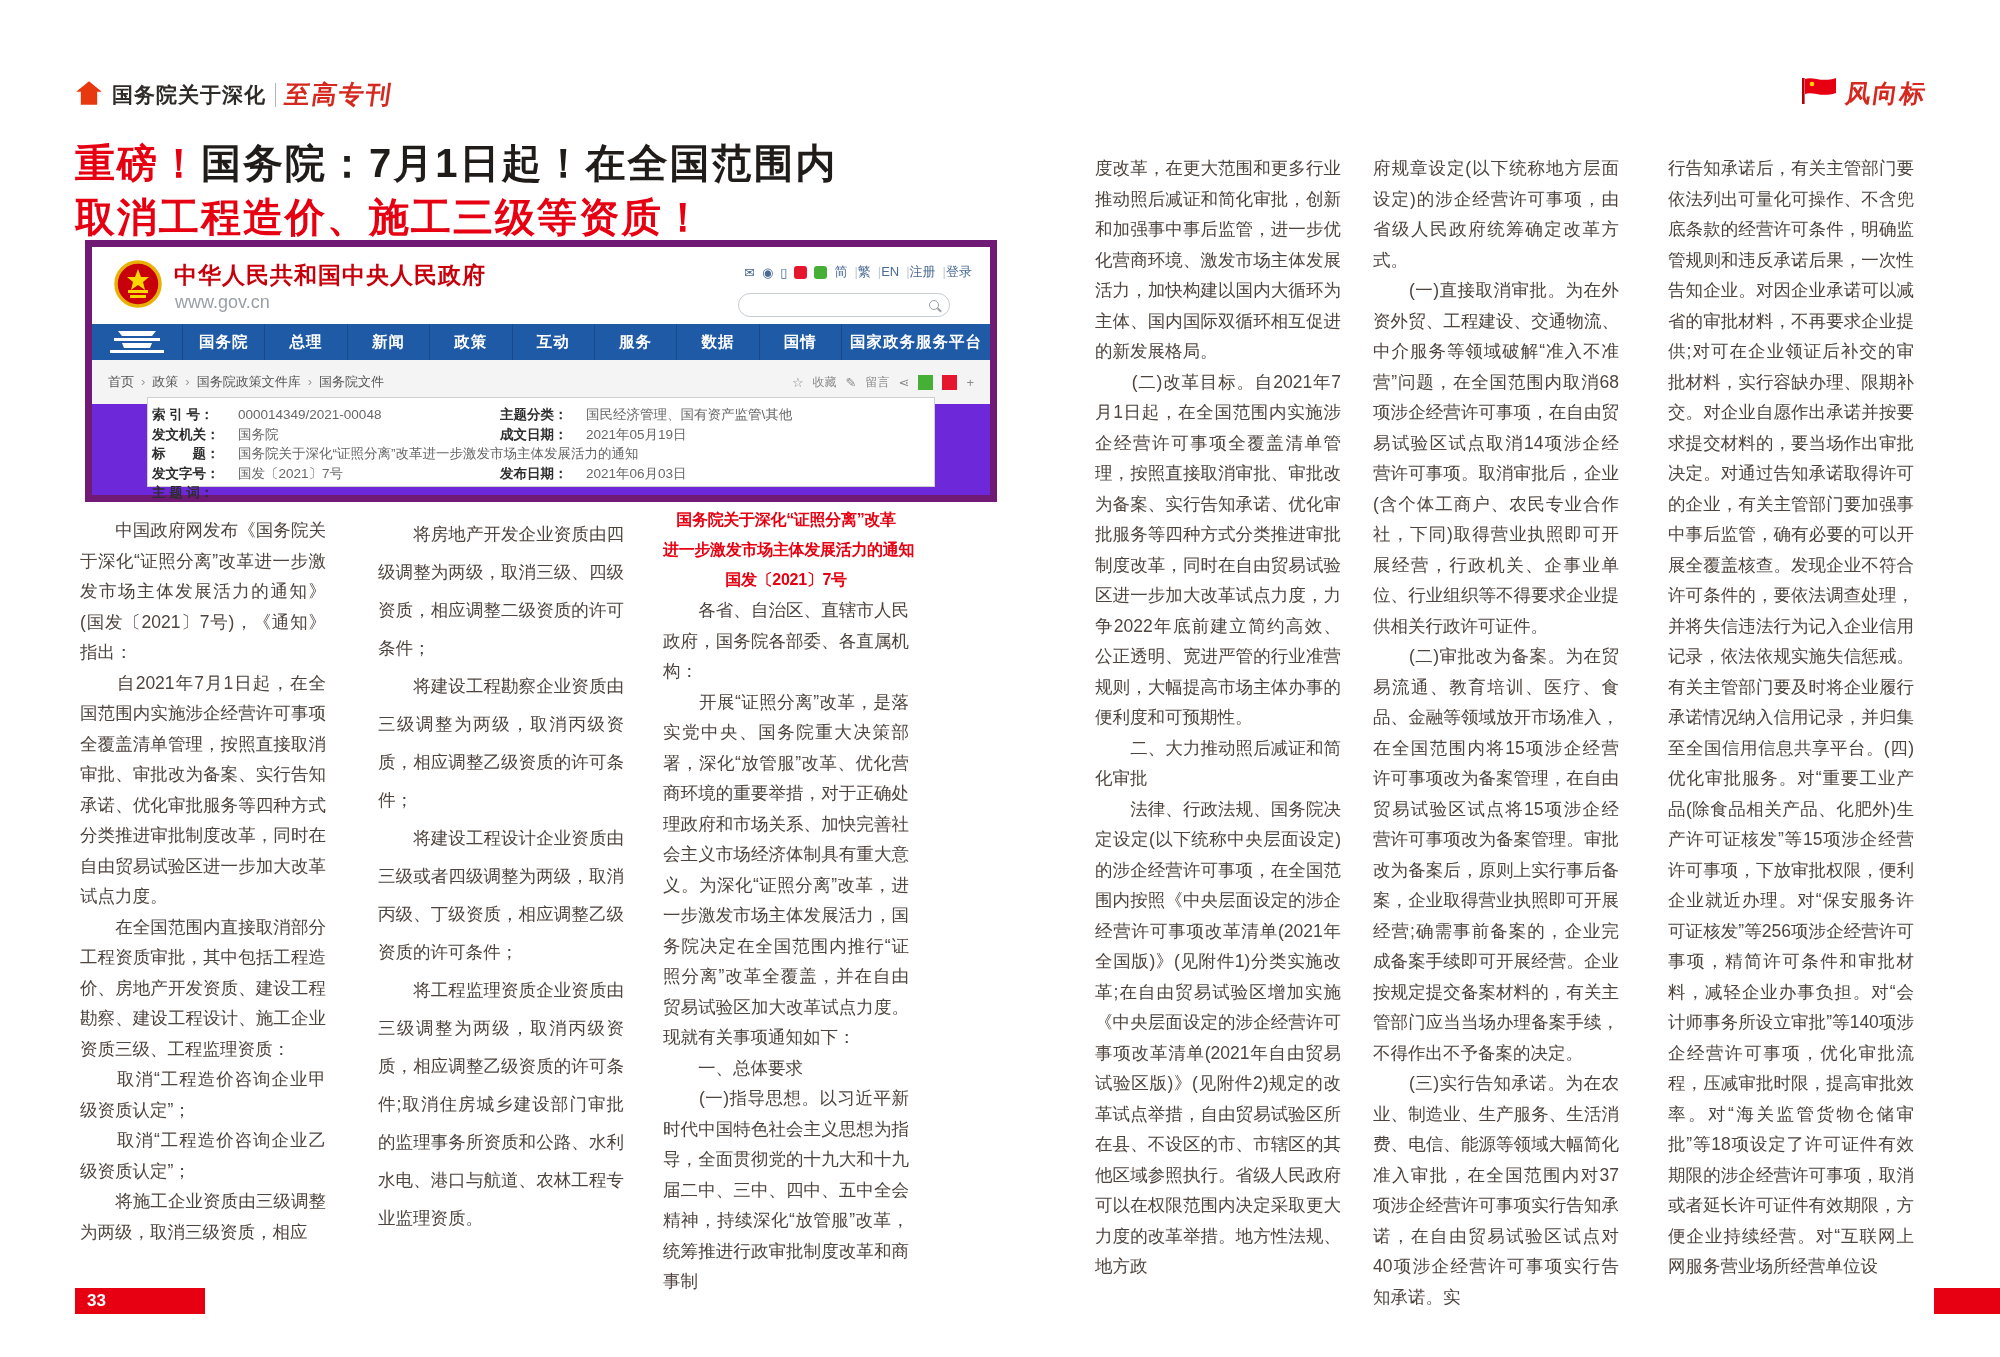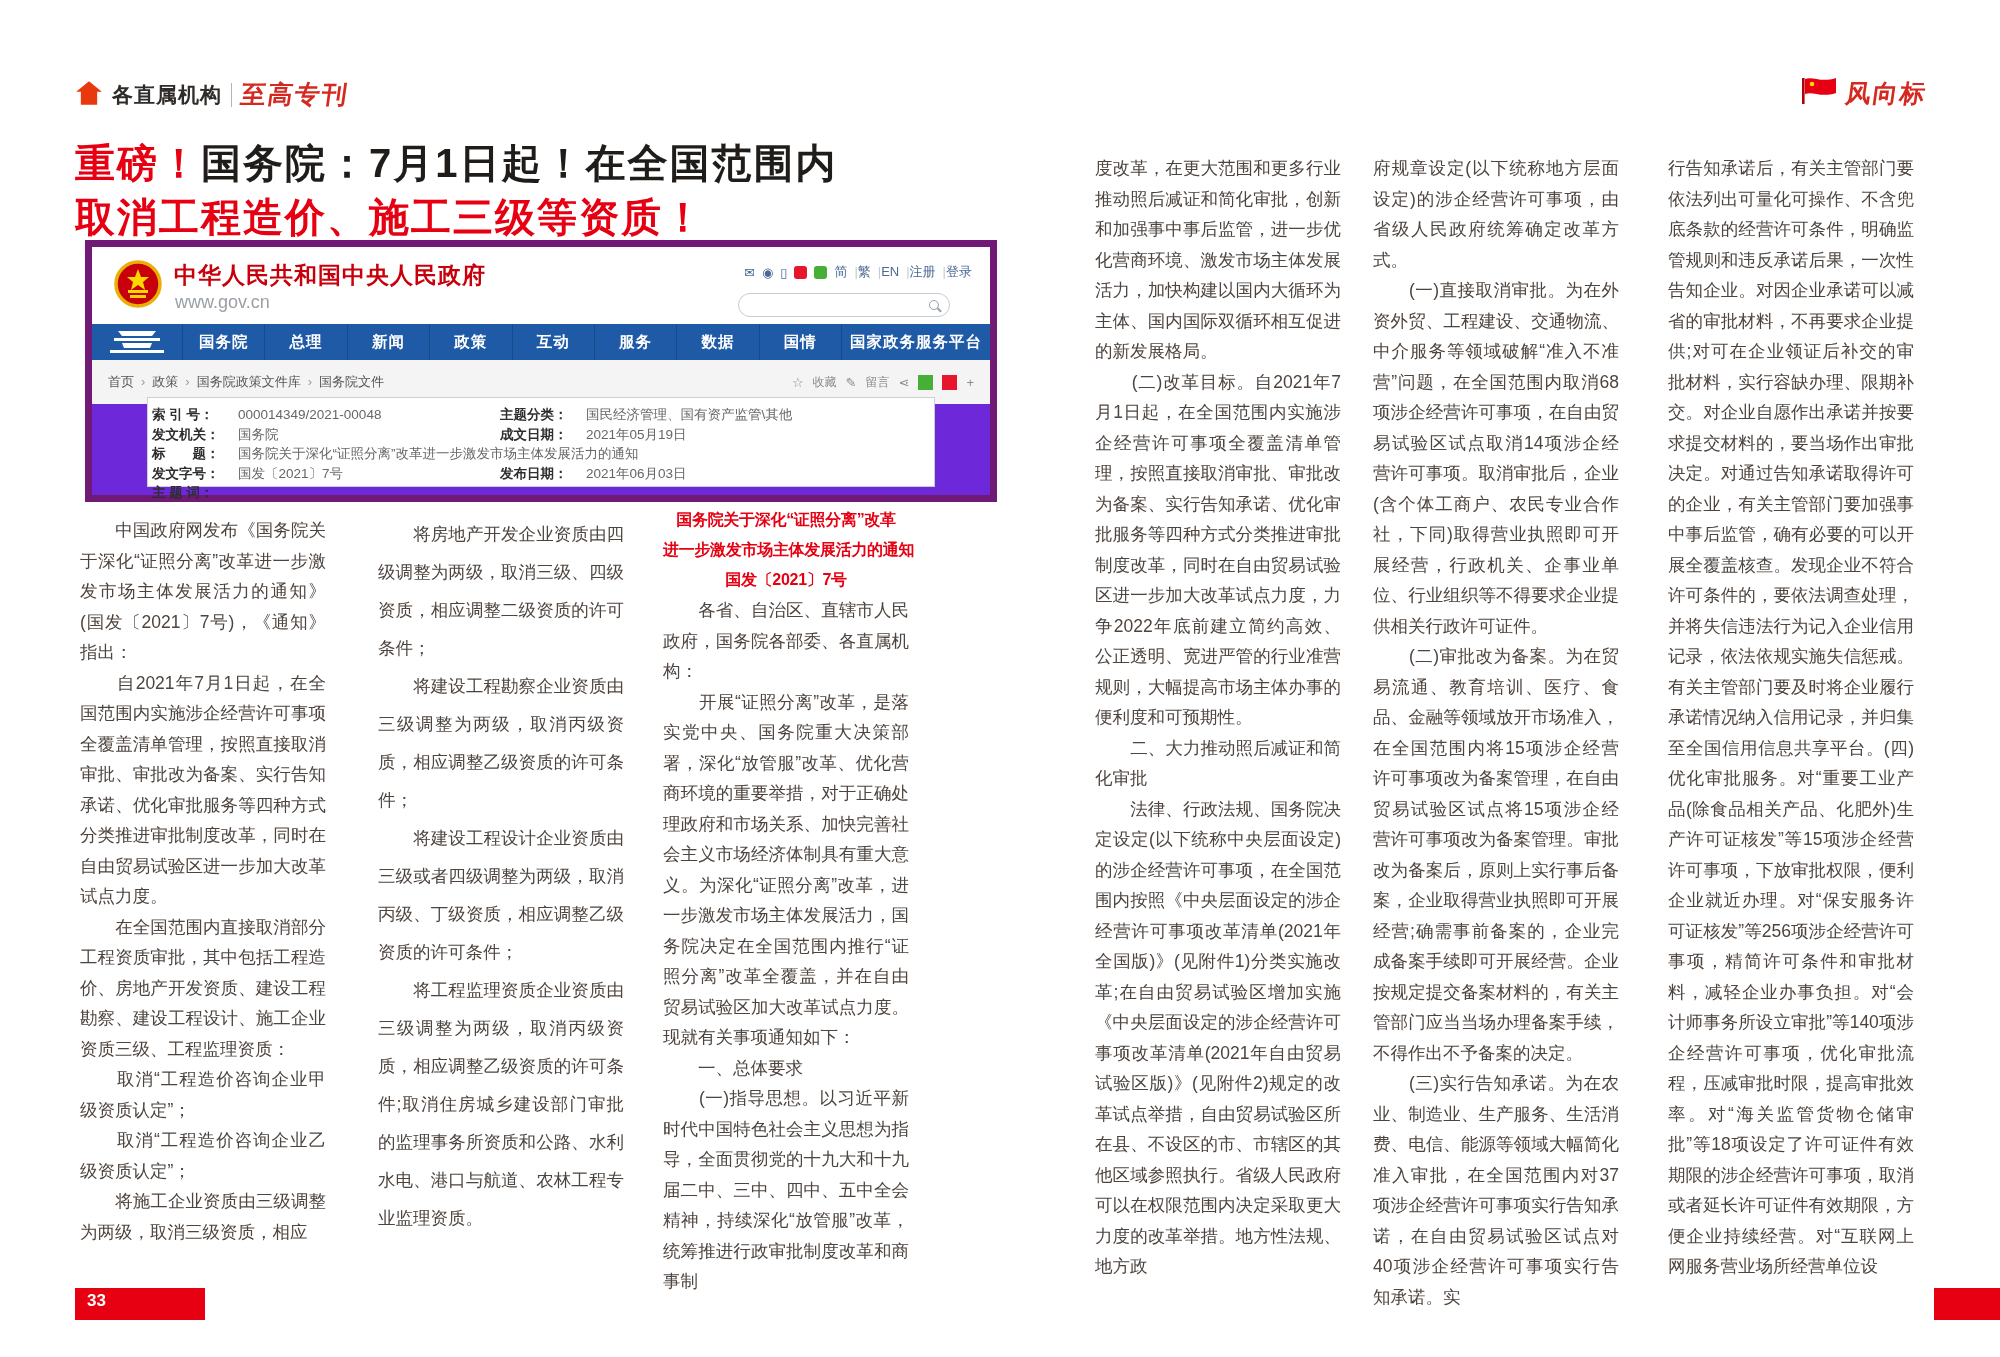--- a/index.html
+++ b/index.html
@@ -67,39 +67,39 @@
   .col-l1{left:80px;top:515px;}
   .col-l2{left:378px;top:515px;line-height:38px;}
   .col-l3{left:663px;top:505px;}
   .col-r1{left:1095px;top:153px;}
   .col-r2{left:1373px;top:153px;}
   .col-r3{left:1668px;top:153px;}
   .doc-title p{margin:0;text-align:center;color:#e60012;font-weight:bold;font-size:16px;
                line-height:30px;letter-spacing:-0.3px;white-space:nowrap;}
 
   
-  .pagenum{position:absolute;top:1288px;width:130px;height:32px;background:#e60012;color:#fff;
+  .pagenum{position:absolute;top:1288px;width:130px;height:26px;background:#e60012;color:#fff;
            font-weight:bold;font-size:17px;line-height:26px;box-sizing:border-box;}
   .pagenum-left{left:75px;padding-left:12px;}
   .pagenum-right{left:1934px;text-align:right;padding-right:0;}
 </style>
 </head>
 <body>
 
 <div class="canvas">
 
   <div>
 
     <div class="mast-left">
       <span>
         <svg width="28" height="28" viewBox="0 0 24 24">
             <path d="M12 2 L23 11 H19 V22 H5 V11 H1 Z" fill="#e8380d"></path>
           </svg>
       </span>
-      <span class="brand">各直属机构</span>
+      <span class="brand">国务院关于深化</span>
       <span class="divider"></span>
       <span class="calligraphy">至高专刊</span>
     </div>
 
     <h1 class="headline hl1"><span class="hl-red">重磅！</span><span>国务院：7月1日起！在全国范围内</span></h1>
     <h1 class="headline hl2 hl-red">取消工程造价、施工三级等资质！</h1>
 
     <section class="gov-shot">
 
       <div class="gov-top">

